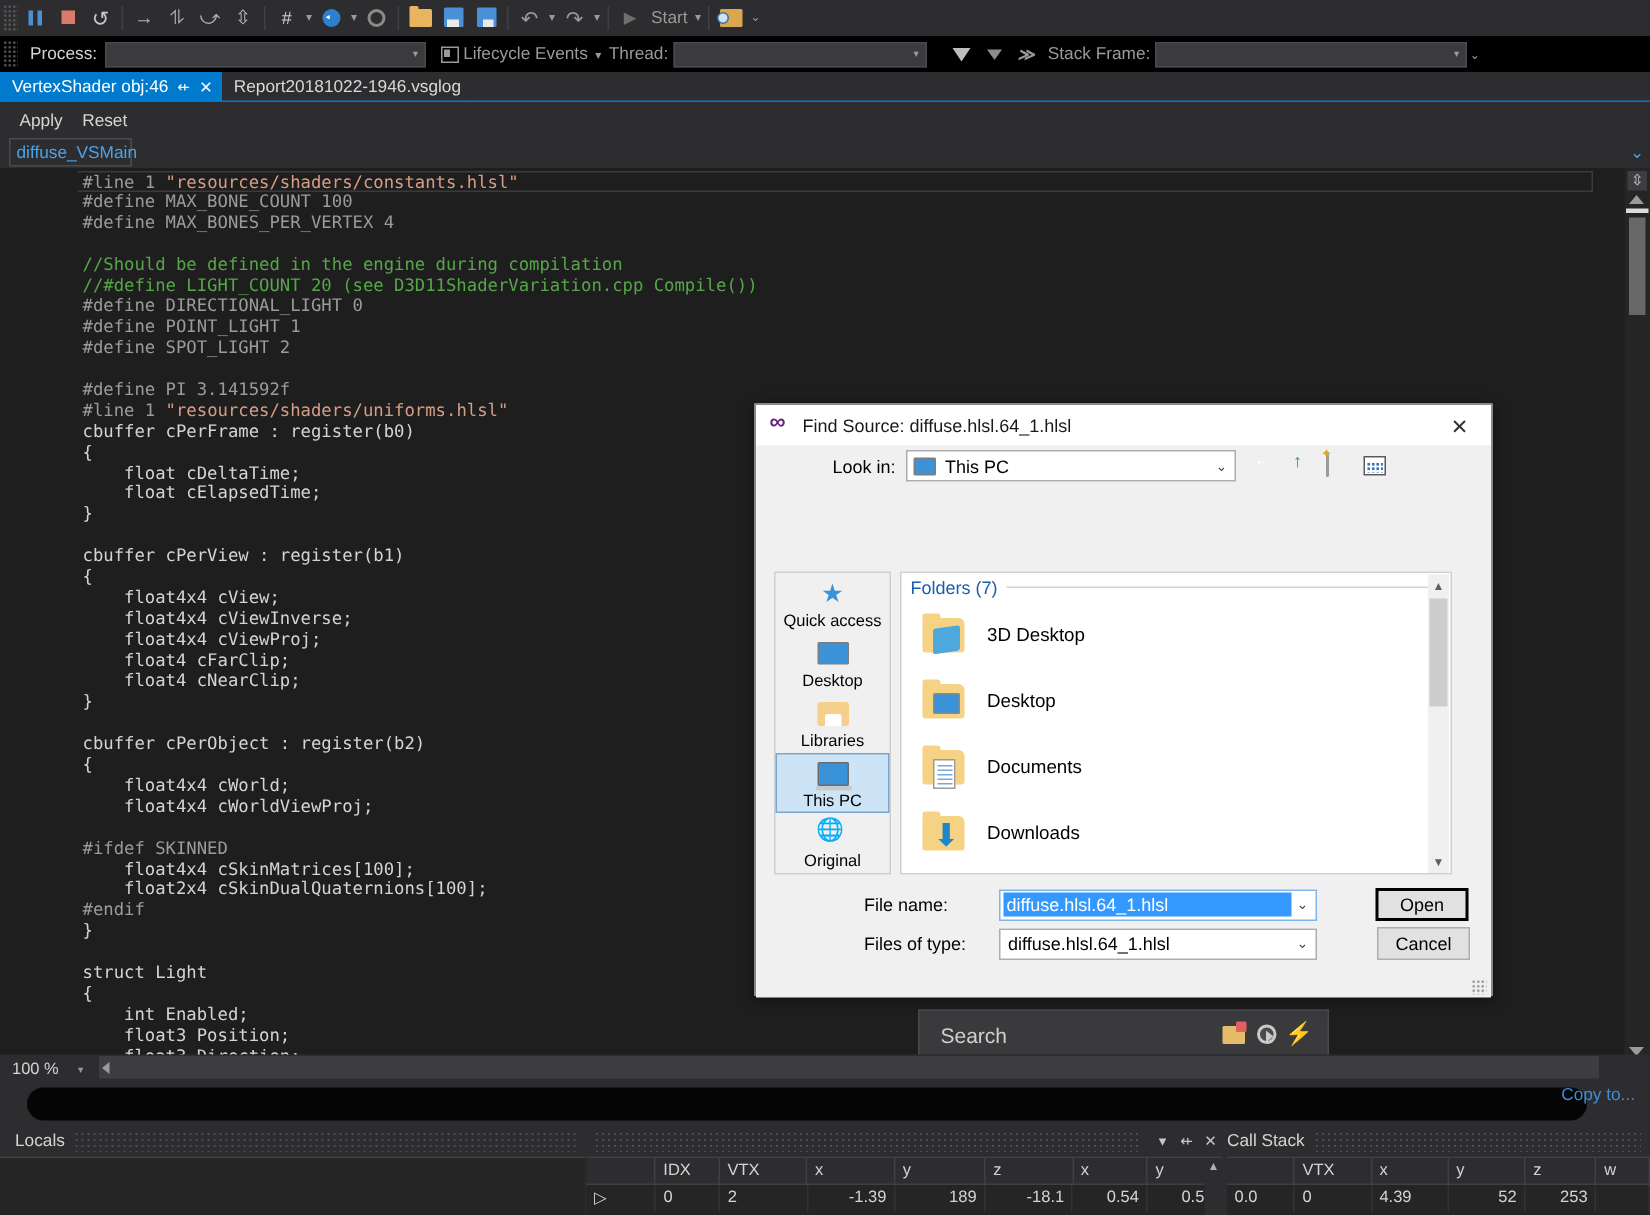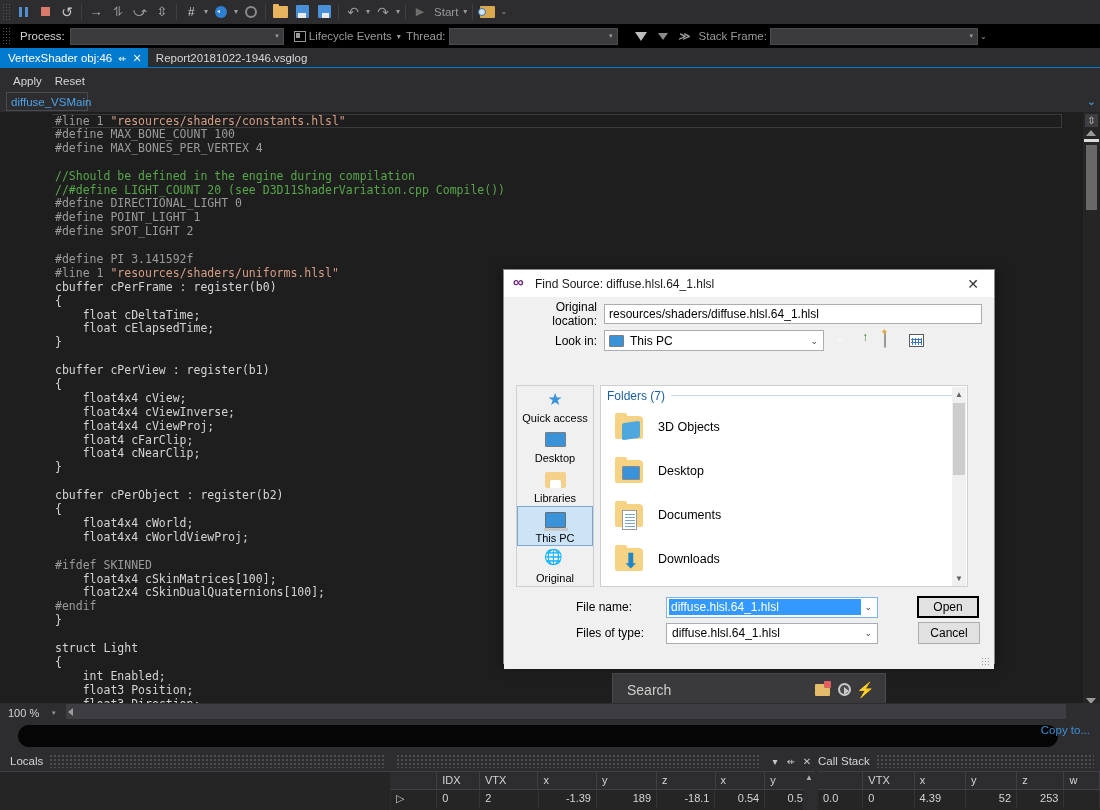--- a/index.html
+++ b/index.html
@@ -562,24 +562,20 @@
   </div>
 
   <div class="dialog">
     <div class="dlg-title">
       <span class="ico-vsg"></span>
       <span class="t">Find Source: diffuse.hlsl.64_1.hlsl</span>
       <span class="dlg-close">✕</span>
     </div>
     <div class="dlg-body">
 
-      <div class="row-orig">
-        <span class="lab">Original location:</span>
-        <span class="txtbox">resources/shaders/diffuse.hlsl.64_1.hlsl</span>
-      </div>
 
       <div class="row-look">
         <span class="lab">Look in:</span>
         <span class="lookcombo">
           <span class="mon"></span>
           <span class="cv">This PC</span>
           <span class="cc">⌄</span>
         </span>
         <span class="navicons">
           <span class="ni"><span class="ni-back"></span></span>
@@ -629,21 +625,21 @@
         <div class="grouphdr">
           <span>Folders (7)</span>
           <span class="ln"></span>
         </div>
         <div id="folderitems">
             <div class="fitem">
               <span class="fico">
                 <span class="fold"></span>
                 <span class="fovl ov-cube"></span>
               </span>
-              <span class="fname">3D Objects</span>
+              <span class="fname">3D Desktop</span>
             </div>
             <div class="fitem">
               <span class="fico">
                 <span class="fold"></span>
                 <span class="fovl ov-desktop"></span>
               </span>
               <span class="fname">Desktop</span>
             </div>
             <div class="fitem">
               <span class="fico">

